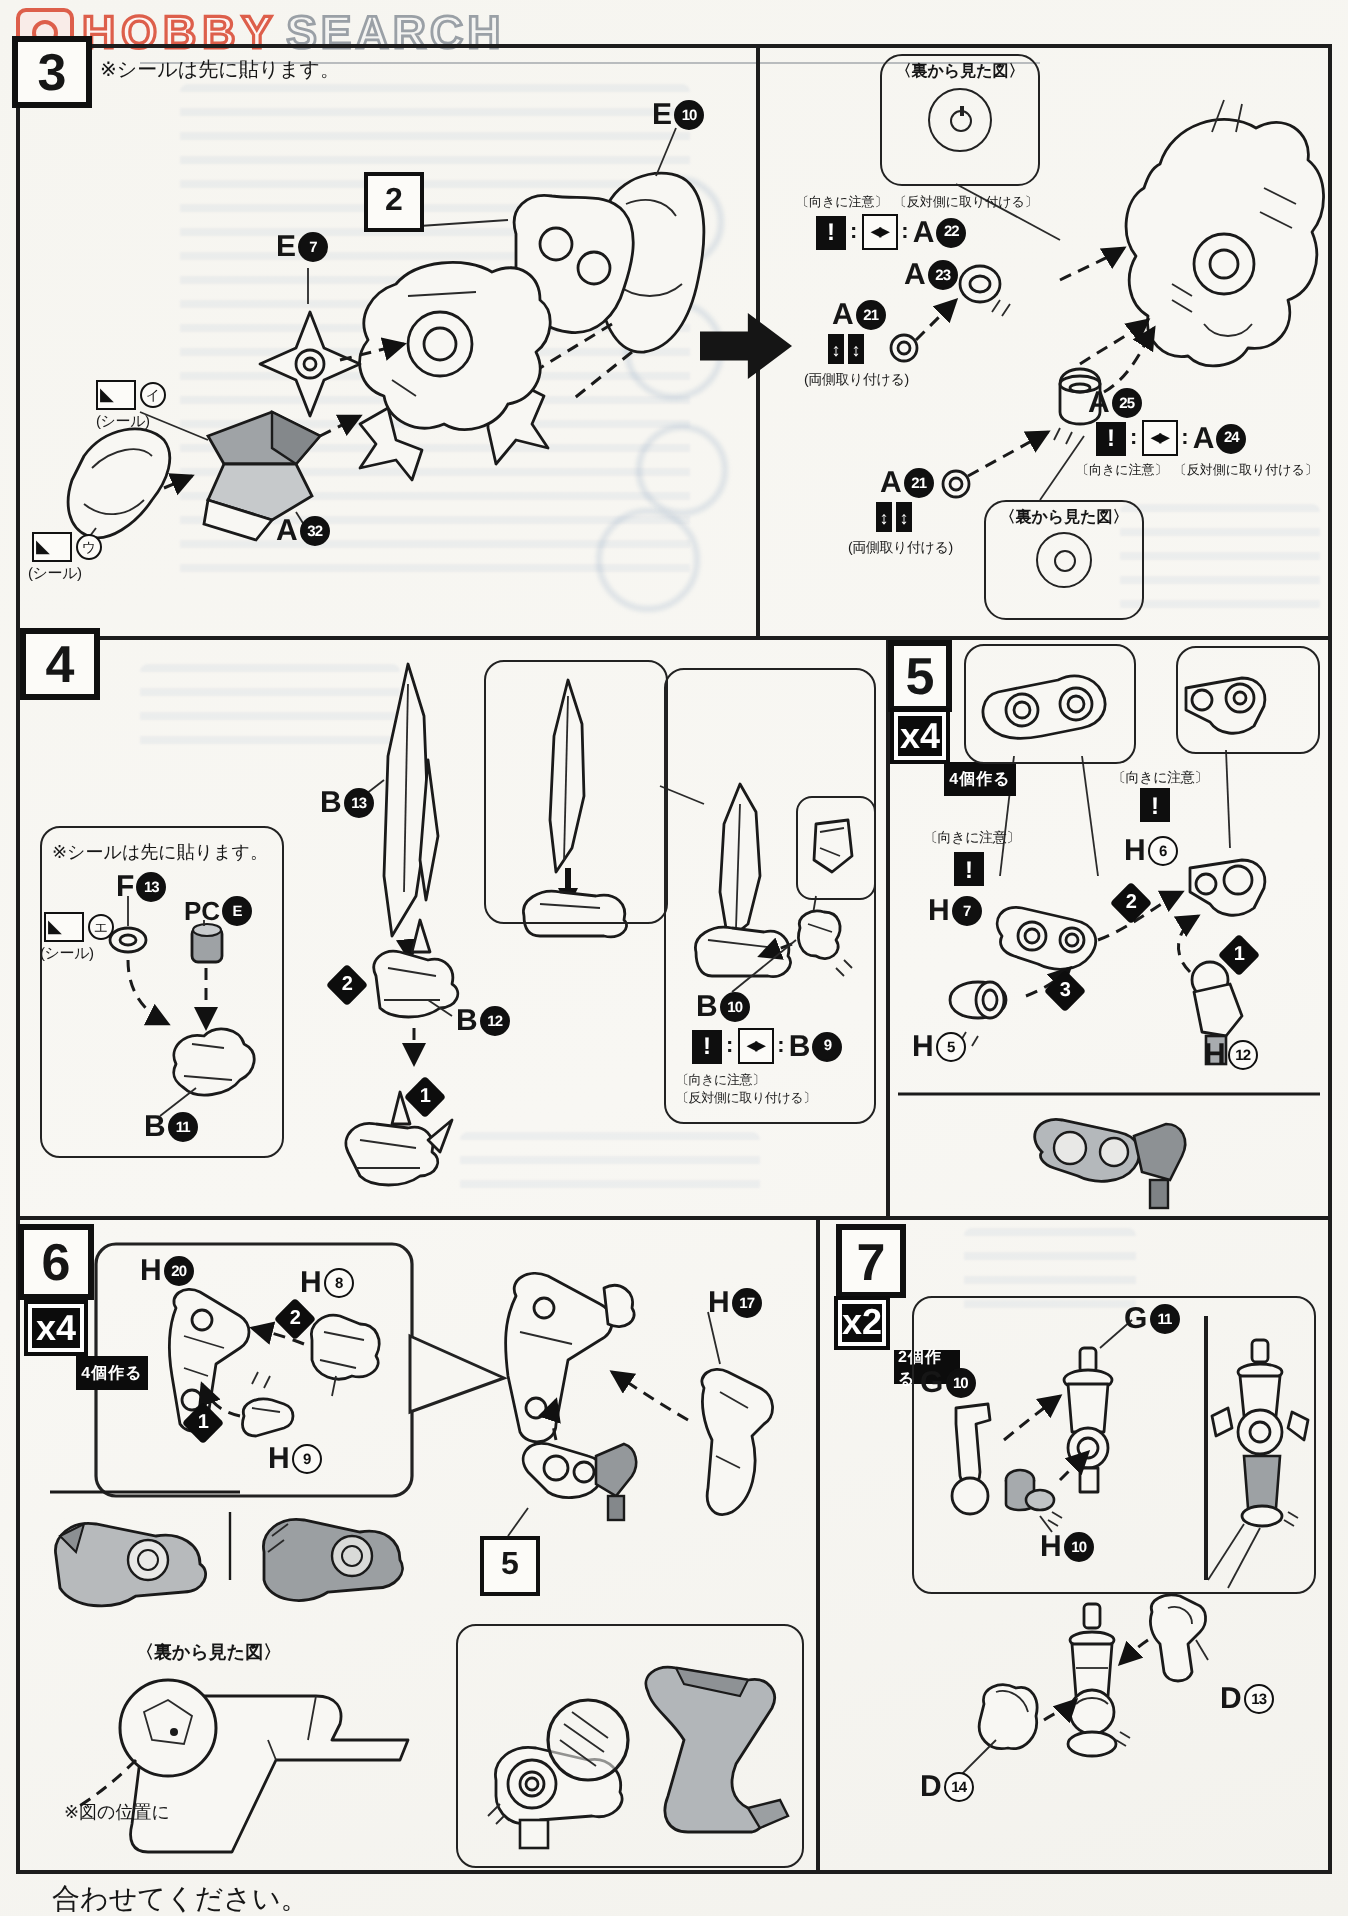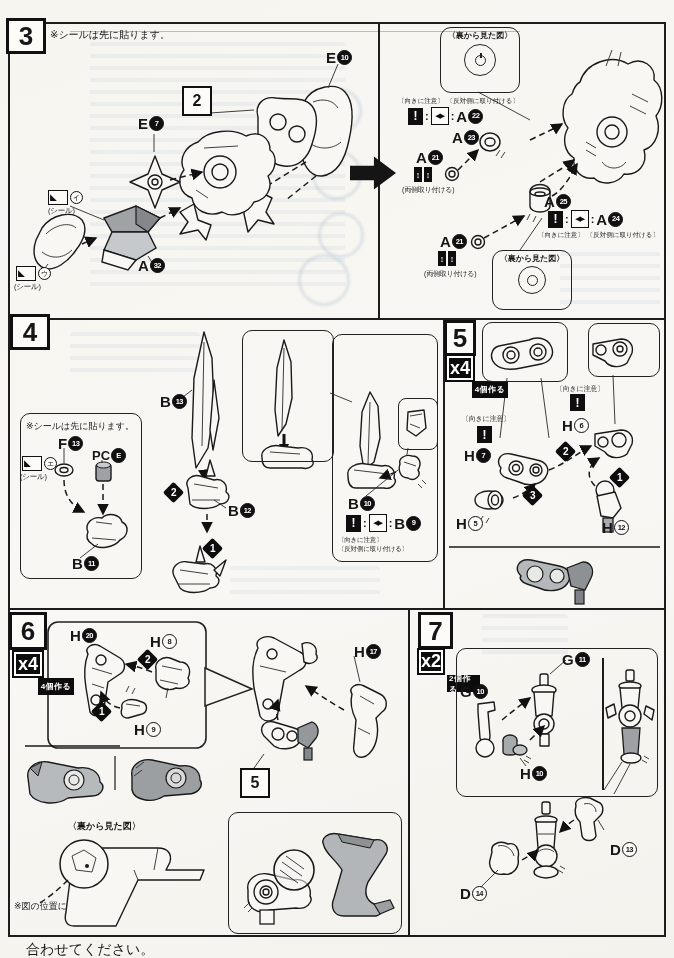--- a/index.html
+++ b/index.html
@@ -88,20 +88,27 @@
   <div class="bleed" style="left:90px;top:42px;width:255px;height:248px;"></div>
   <div class="bleed" style="left:560px;top:252px;width:100px;height:55px;"></div>
   <div class="bleed" style="left:70px;top:332px;width:130px;height:48px;"></div>
   <div class="bleed" style="left:230px;top:566px;width:150px;height:34px;"></div>
   <div class="bleed" style="left:482px;top:614px;width:86px;height:44px;"></div>
   <div class="bleedblob" style="left:316px;top:88px;width:40px;height:40px;"></div>
   <div class="bleedblob" style="left:312px;top:150px;width:44px;height:44px;"></div>
   <div class="bleedblob" style="left:318px;top:212px;width:40px;height:40px;"></div>
   <div class="bleedblob" style="left:298px;top:254px;width:46px;height:46px;"></div>
 
+  <div id="wm">
+    <span class="wicon-logo">
+        <span></span>
+      </span>
+    <span class="t1">HOBBY</span>
+    <span class="t2">SEARCH</span>
+  </div>
   <div id="wm-line"></div>
 
   <svg style="left:8px;top:22px;" width="372" height="296" viewBox="0 0 372 296">
     <defs>
         <marker id="arr3a" markerWidth="9" markerHeight="9" refX="7" refY="4" orient="auto">
           <path d="M0,0 L8,4 L0,8 Z" fill="#111"></path>
         </marker>
       </defs>
 
     <path class="pt" d="M296,80 C304,64 328,60 337,70 C346,80 345,100 341,118 C337,138 328,152 314,154 C302,155 293,142 292,122 C291,104 292,92 296,80 Z"></path>
@@ -642,21 +649,21 @@
   <div class="plabel" style="left:134px;top:722px;">
       <span>H</span>
       <span class="circ open">9</span>
     </div>
   <div class="plabel" style="left:354px;top:644px;">
       <span>H</span>
       <span class="circ filled">17</span>
     </div>
   <div class="refbox" style="left:240px;top:768px;width:26px;height:26px;">5</div>
   <div class="note" style="left:68px;top:820px;font-size:9px;font-weight:700;">〈裏から見た図〉</div>
-  <div class="note" style="left:14px;top:900px;font-size:9px;">※図の位置に</div>
+  <div class="note" style="left:32px;top:900px;font-size:9px;">※図の位置に</div>
   <div class="note" style="left:26px;top:941px;font-size:14px;">合わせてください。</div>
   <div class="rbox" style="left:228px;top:812px;width:172px;height:120px;"></div>
 
   <div class="stepbox" style="left:418px;top:612px;width:29px;height:31px;">7</div>
   <div class="badge mult" style="left:417px;top:648px;width:24px;height:23px;">x2</div>
   <div class="badge make" style="left:419px;top:675px;width:29px;height:15px;">2個作る</div>
   <div class="rbox" style="left:456px;top:648px;width:200px;height:147px;"></div>
   <div class="bl" style="left:602px;top:658px;width:1.5px;height:132px;"></div>
   <div class="plabel" style="left:562px;top:652px;">
       <span>G</span>

